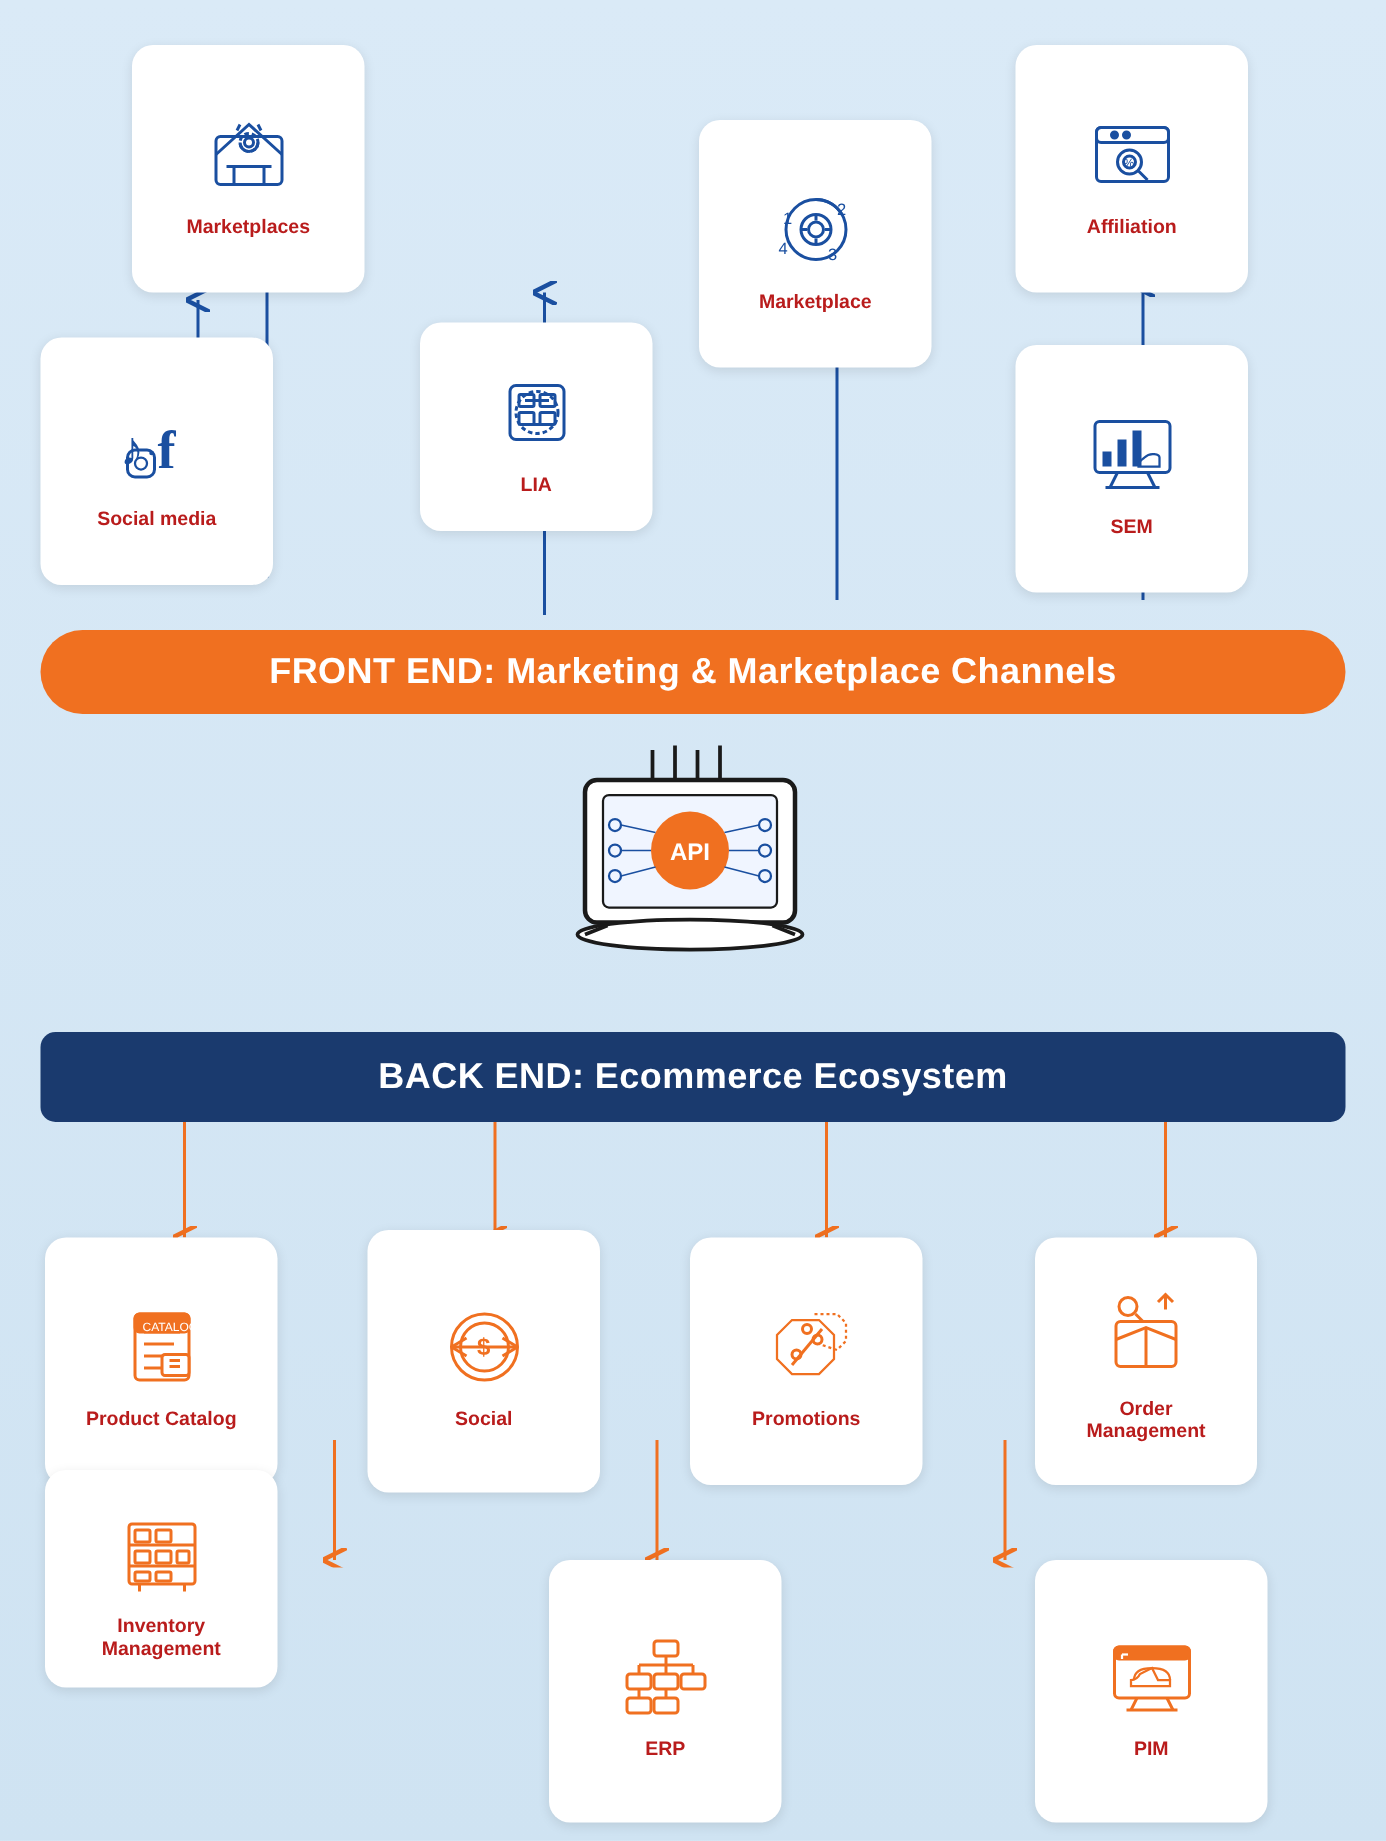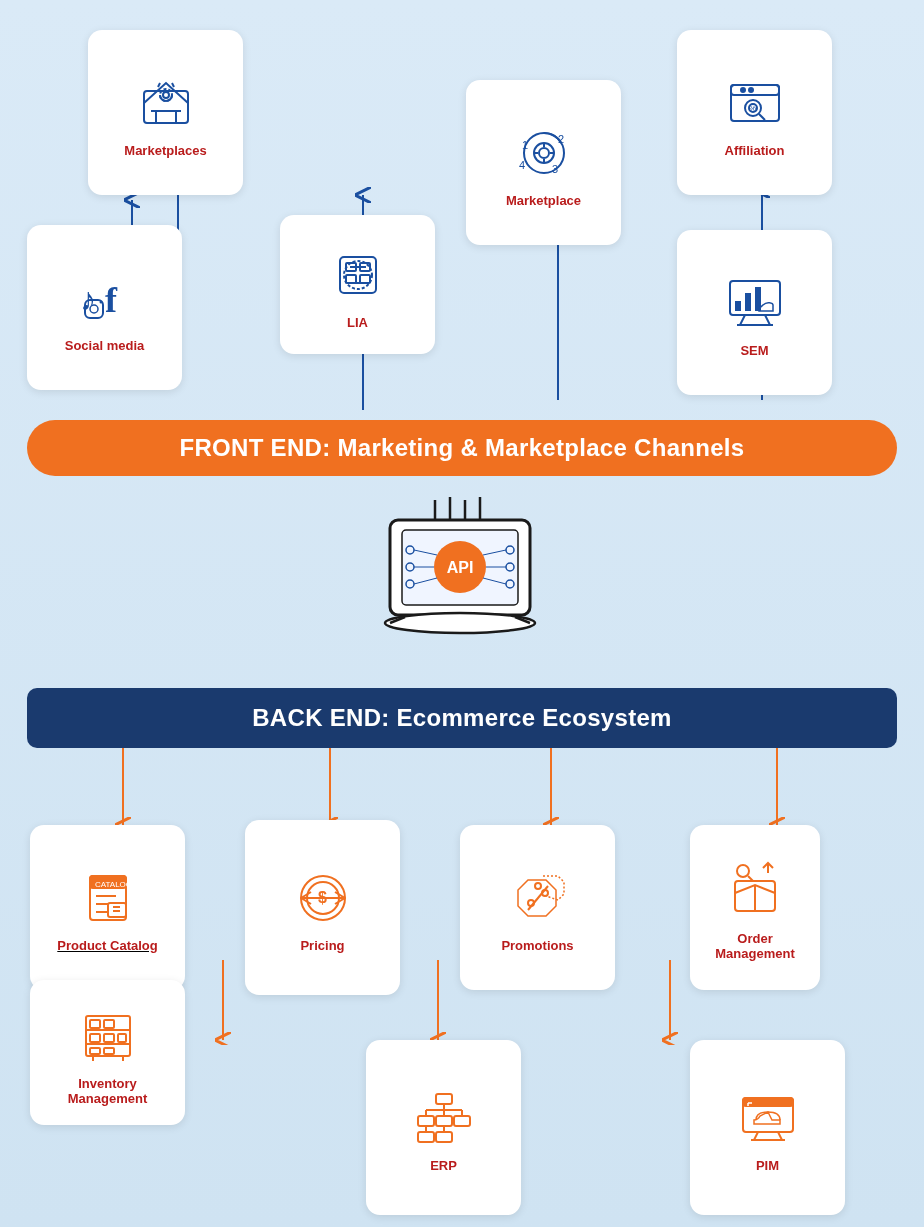--- a/index.html
+++ b/index.html
@@ -346,21 +346,21 @@
       <ellipse cx="110" cy="128" rx="75" ry="10" fill="white" stroke="#1a1a1a" stroke-width="2.5"></ellipse>
       <line x1="55" y1="122" x2="40" y2="128" stroke="#1a1a1a" stroke-width="2.5"></line>
       <line x1="165" y1="122" x2="180" y2="128" stroke="#1a1a1a" stroke-width="2.5"></line>
     </svg>
   </div>
 
   <div class="banner banner-blue" style="left:27px;top:688px;width:870px;height:60px;border-radius:10px;">
     <span class="banner-text">BACK END: Ecommerce Ecosystem</span>
   </div>
 
-  <div class="card" style="width:155px;height:165px;left:30px;top:825px;text-decoration:underline;">
+  <div class="card" style="width:155px;height:165px;left:30px;top:825px;">
     <div class="icon-wrap">
       <svg viewBox="0 0 60 60" fill="none" stroke="#f07020" stroke-width="2">
         <rect x="12" y="8" width="36" height="44" rx="3"></rect>
         <line x1="18" y1="20" x2="42" y2="20"></line>
         <line x1="18" y1="28" x2="38" y2="28"></line>
         <line x1="18" y1="36" x2="35" y2="36"></line>
         <rect x="12" y="8" width="36" height="12" rx="3" fill="#f07020" stroke="#f07020"></rect>
         <text x="17" y="19" font-size="8" fill="white" stroke="none">CATALOG</text>
         <line x1="18" y1="44" x2="30" y2="44"></line>
         <rect x="30" y="35" width="18" height="14" rx="2" fill="white"></rect>
@@ -377,41 +377,41 @@
         <circle cx="30" cy="30" r="22"></circle>
         <circle cx="30" cy="30" r="16"></circle>
         <text x="25" y="35" font-size="16" fill="#f07020" stroke="none" font-weight="bold">$</text>
         <line x1="8" y1="30" x2="18" y2="24"></line>
         <line x1="8" y1="30" x2="18" y2="36"></line>
         <line x1="52" y1="30" x2="42" y2="24"></line>
         <line x1="52" y1="30" x2="42" y2="36"></line>
         <line x1="8" y1="30" x2="52" y2="30"></line>
       </svg>
     </div>
-    <span class="card-label orange">Pricing</span>
+    <span class="card-label orange">Social</span>
   </div>
 
   <div class="card" style="width:155px;height:165px;left:460px;top:825px;">
     <div class="icon-wrap">
       <svg viewBox="0 0 60 60" fill="none" stroke="#f07020" stroke-width="2">
 
         <path d="M20,12 L38,12 L48,22 L48,38 L38,48 L20,48 L10,38 L10,22 Z" stroke="#f07020" stroke-width="1.5"></path>
         <circle cx="30" cy="18" r="3"></circle>
         <line x1="20" y1="42" x2="40" y2="18"></line>
 
         <circle cx="23" cy="35" r="3" fill="none" stroke="#f07020"></circle>
         <circle cx="37" cy="25" r="3" fill="none" stroke="#f07020"></circle>
 
         <path d="M35,8 L50,8 L56,14 L56,26 L50,32 L38,28" stroke="#f07020" stroke-width="1.5" stroke-dasharray="2,2"></path>
       </svg>
     </div>
     <span class="card-label orange">Promotions</span>
   </div>
 
-  <div class="card" style="width:130px;height:165px;left:690px;top:825px;">
+  <div class="card" style="width:148px;height:165px;left:690px;top:825px;">
     <div class="icon-wrap">
       <svg viewBox="0 0 60 60" fill="none" stroke="#f07020" stroke-width="2">
 
         <rect x="10" y="20" width="40" height="30" rx="3"></rect>
         <polyline points="10,32 30,24 50,32"></polyline>
         <line x1="30" y1="24" x2="30" y2="50"></line>
 
         <line x1="43" y1="12" x2="43" y2="2"></line>
         <polyline points="38,7 43,2 48,7"></polyline>
 

